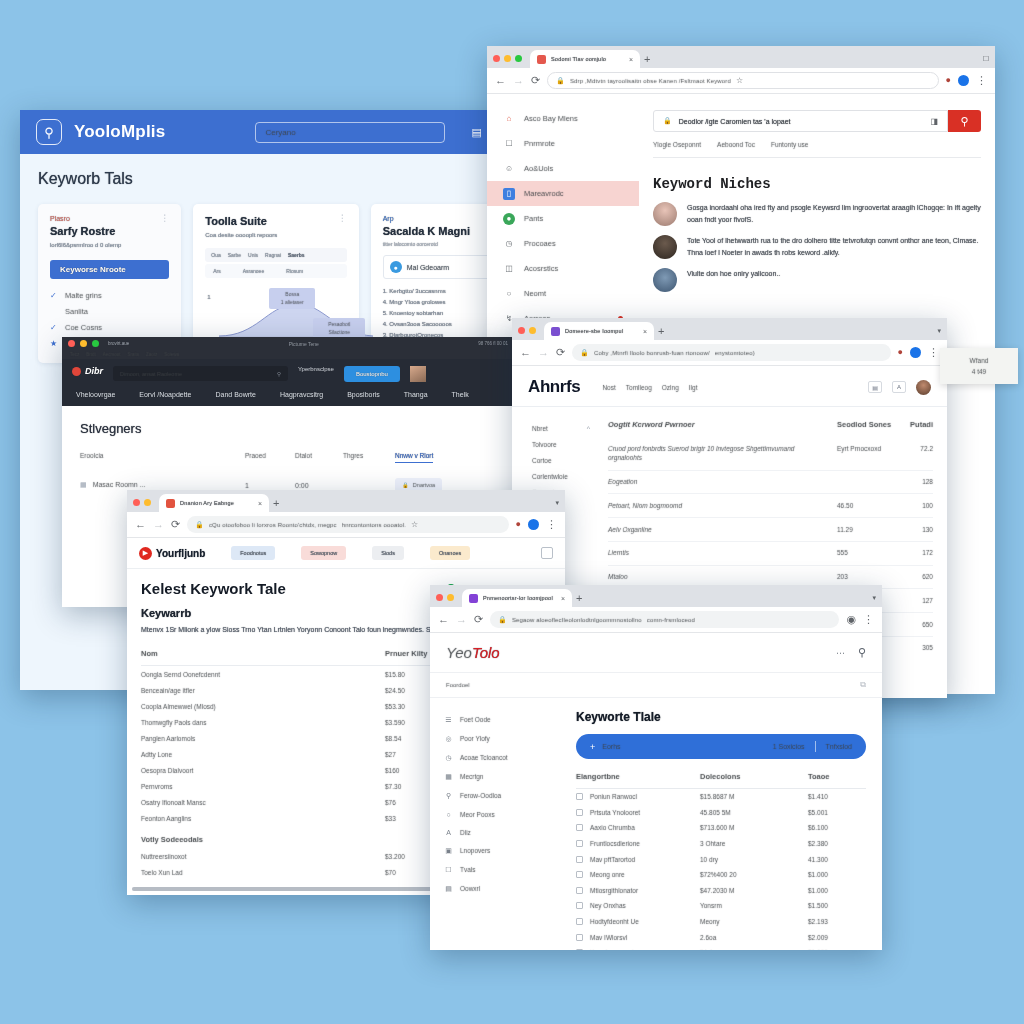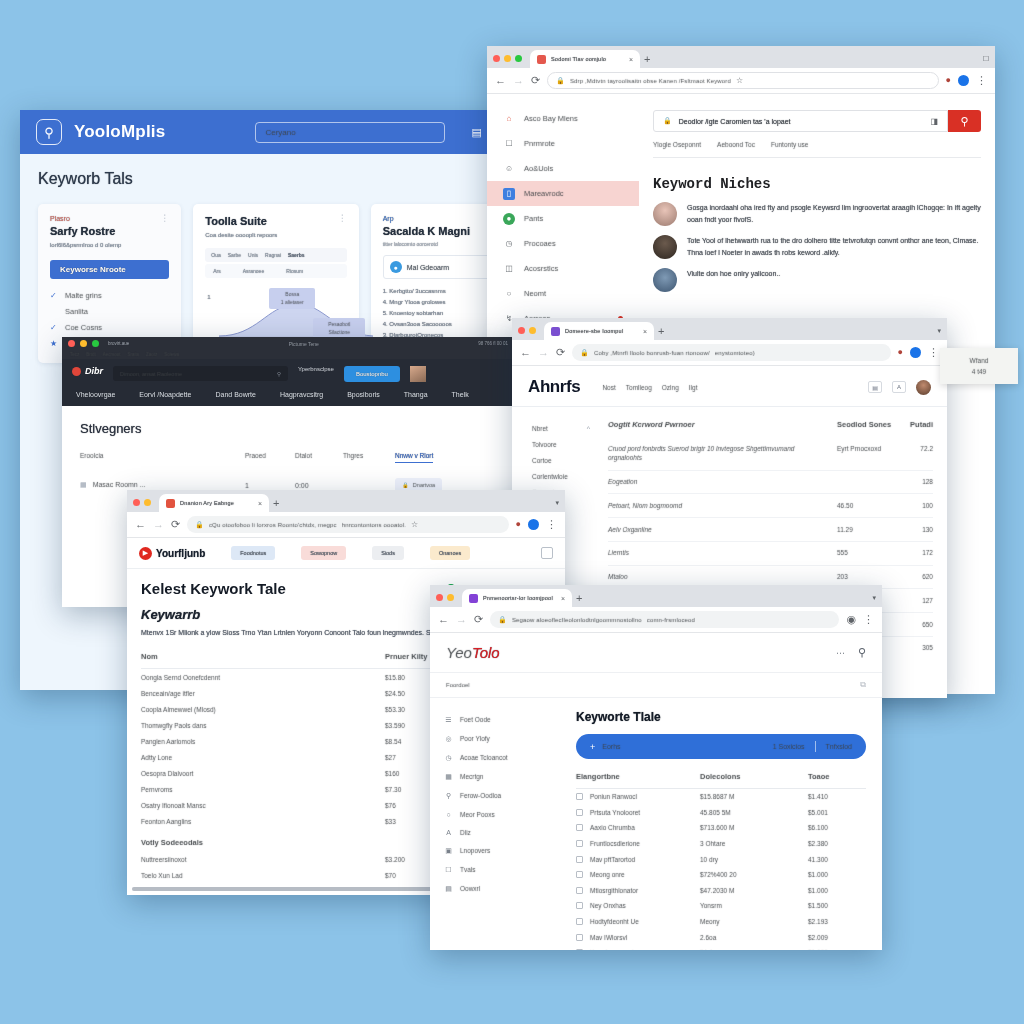--- a/index.html
+++ b/index.html
@@ -183,21 +183,21 @@
   .yt-chip { font-size: 5.5px; border-radius: 3px; padding: 4px 9px; color: #5b6472; }
   .ch-b { background: #dde8f6; } .ch-r { background: #f9dcd9; }
   .ch-g { background: #eceef1; } .ch-o { background: #fbeacd; }
   .yt-sq { margin-left: auto; width: 12px; height: 12px; border: 1.2px solid #b9c0c9; border-radius: 2px; }
   .yt-h { font-size: 15px; font-weight: bold; color: #141b26; }
   .yt-hrow { display: flex; align-items: center; padding: 11px 14px 0; }
   .yt-tools { margin-left: auto; display: flex; align-items: center; gap: 7px;
               font-size: 6px; color: #8d959f; }
   .yt-green { width: 10px; height: 10px; border-radius: 50%; background: #16a34a; }
   .yt-body { padding: 10px 14px 0; }
-  .yt-sh { font-size: 13px; font-weight: bold; color: #1c2430; margin-bottom: 5px; font-style: italic; }
+  .yt-sh { font-size: 11px; font-weight: bold; color: #1c2430; margin-bottom: 5px; }
   .yt-p { font-size: 7px; color: #5d6674; line-height: 1.75; margin-bottom: 13px; }
   .yt-th { display: flex; font-size: 7.5px; font-weight: bold; color: #1a2230;
            padding-bottom: 7px; border-bottom: 1px solid #e9ecf0; }
   .yt-tr { display: flex; font-size: 6.5px; color: #5a626f; padding: 4.5px 0; }
   .yt-tr.grp { font-weight: bold; color: #1d2632; font-size: 7.5px; padding-top: 9px; }
   .yt-n1 { flex: 1 1 auto; } .yt-n2 { width: 100px; } .yt-n3 { width: 66px; }
   .scrollbar { position: absolute; left: 5px; right: 5px; bottom: 4px; height: 4px;
                background: #e6e9ed; border-radius: 2px; }
   .scrollbar i { display: block; height: 100%; width: 82%; background: #b6bcc4; border-radius: 2px; }
 

